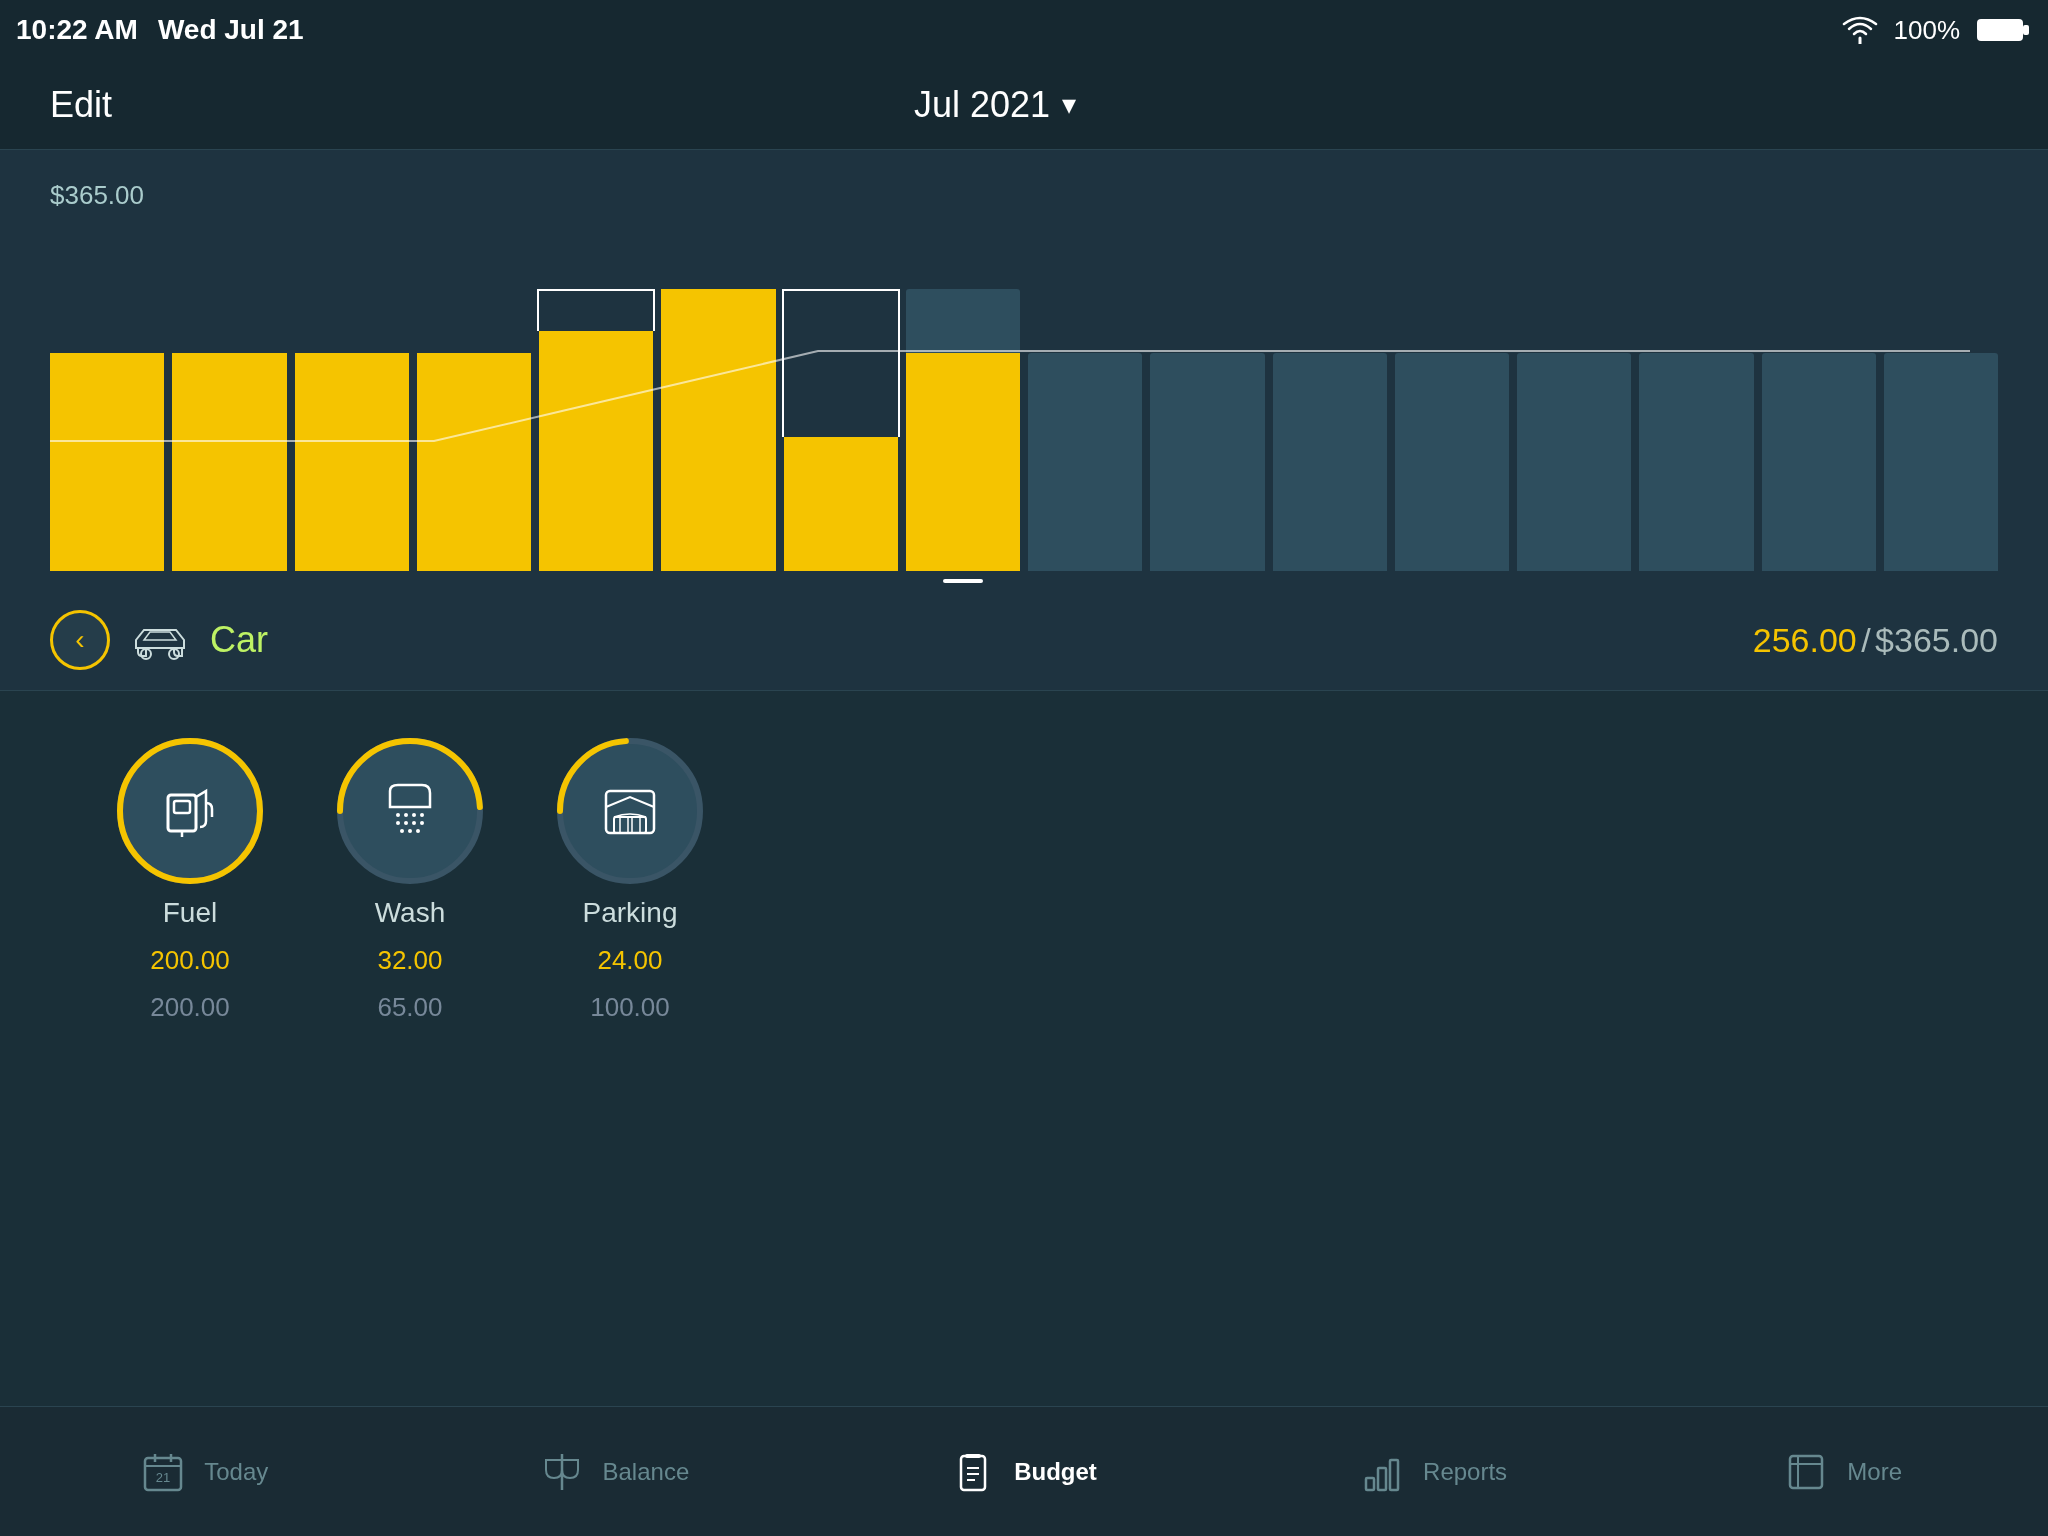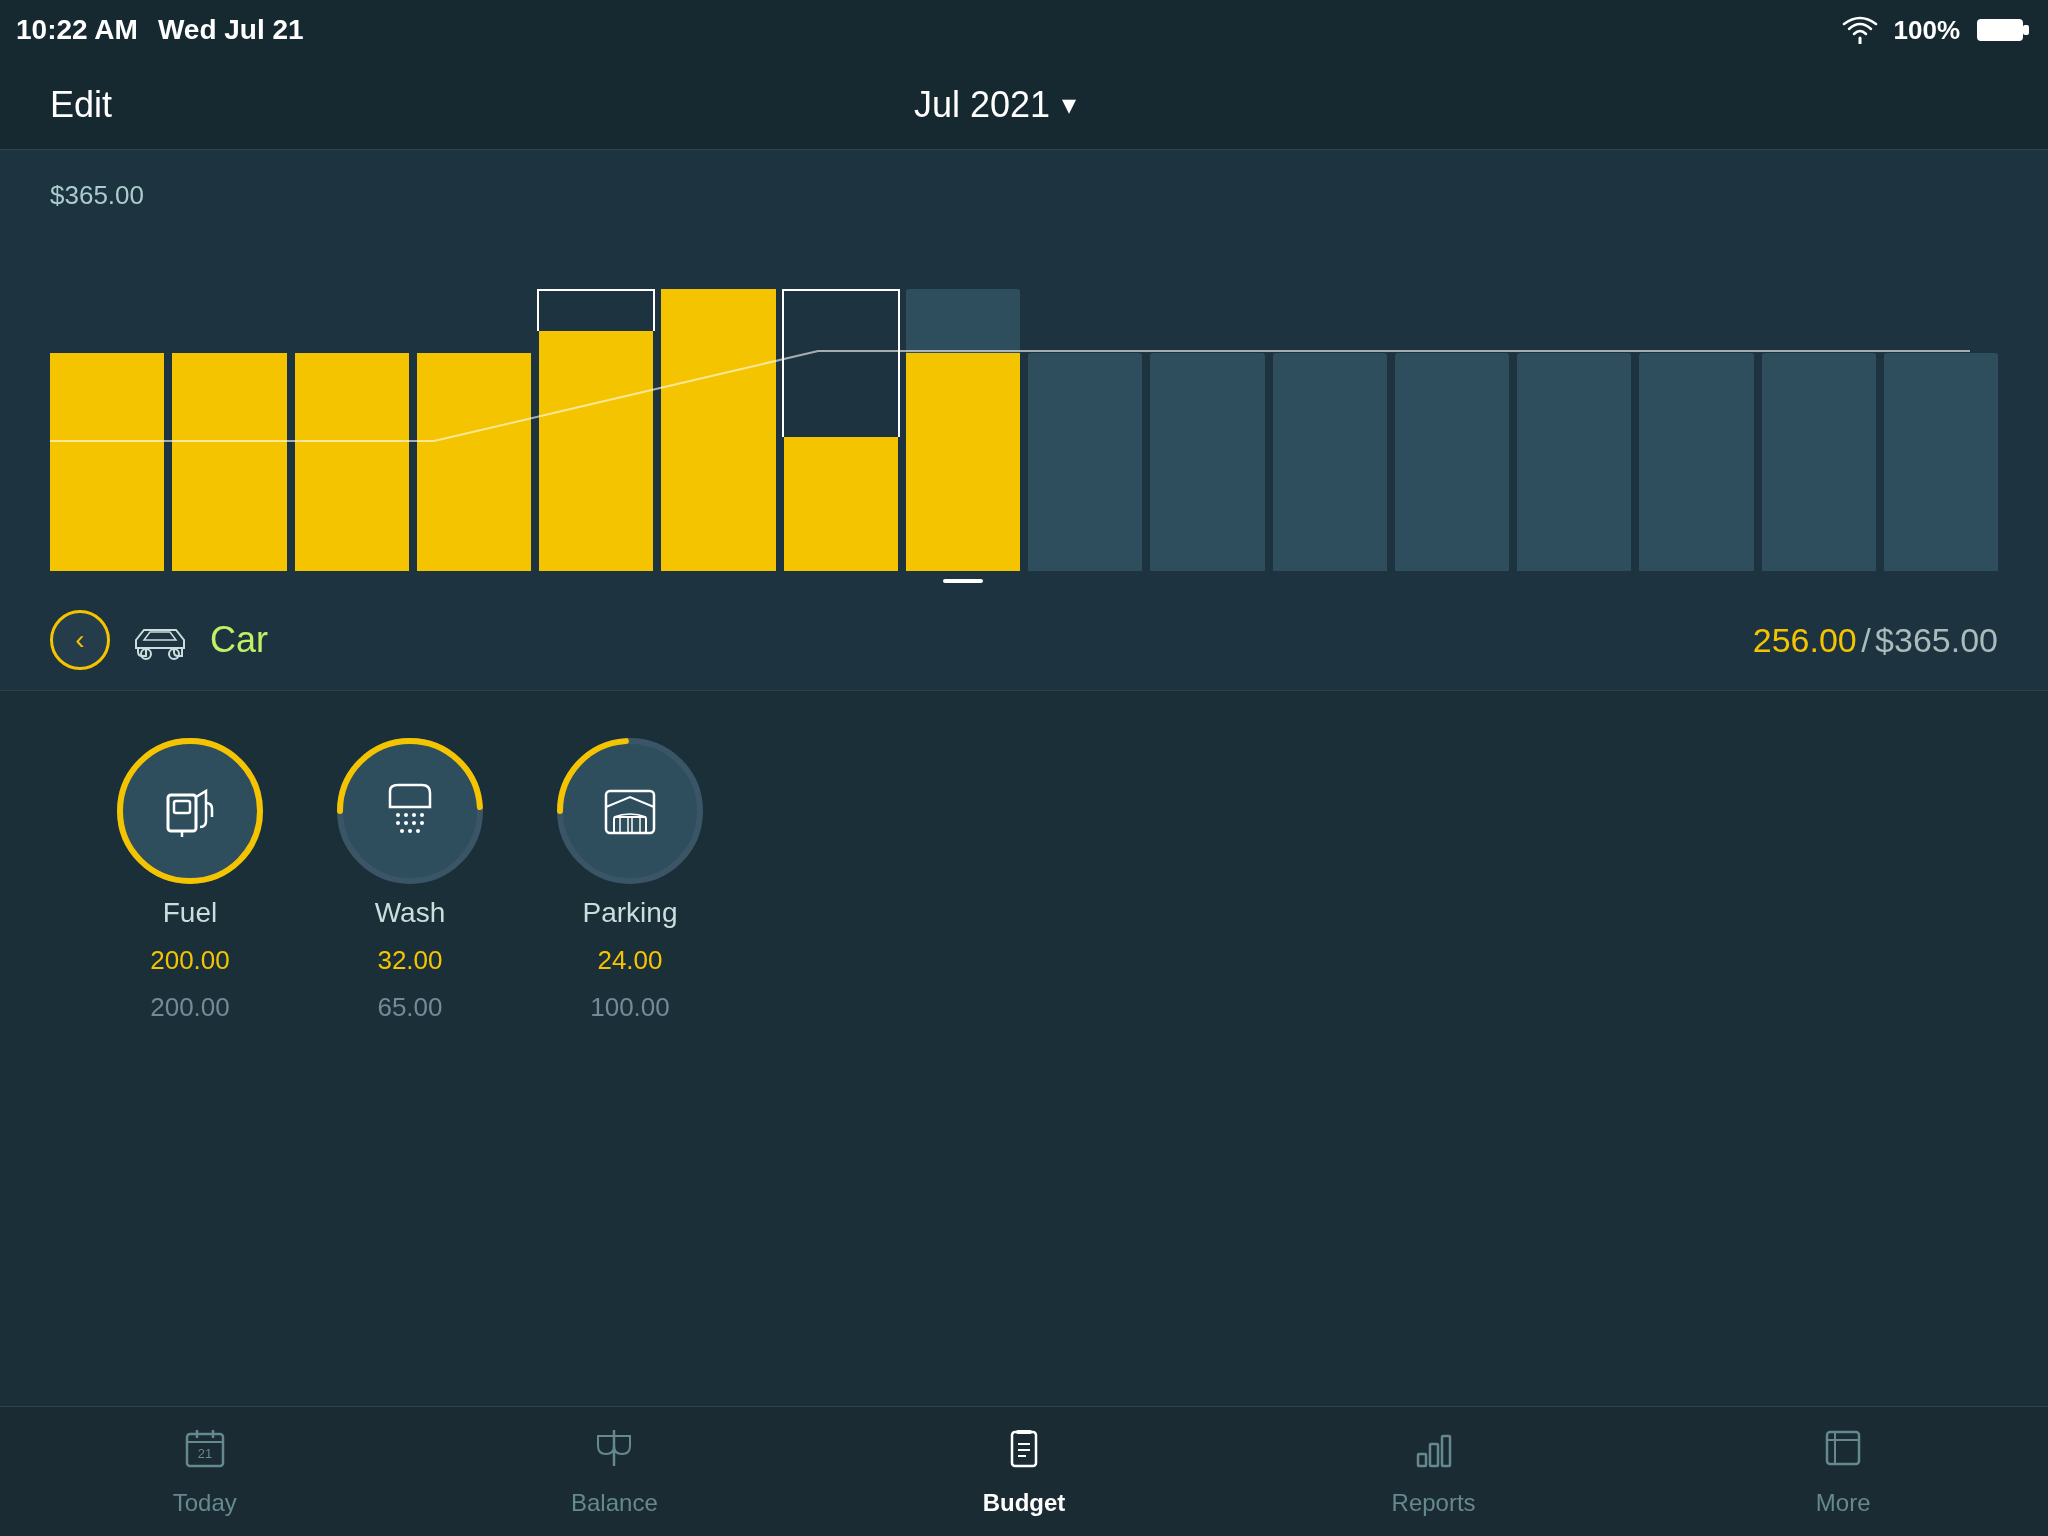--- a/index.html
+++ b/index.html
@@ -25,21 +25,21 @@
     .status-time {
       font-size: 28px;
       font-weight: 600;
       color: #ffffff;
     }
     .status-right {
       display: flex;
       align-items: center;
       gap: 16px;
     }
-    .battery-text { font-size: 26px; color: #ffffff; font-weight: bold; }
+    .battery-text { font-size: 26px; color: #ffffff; }
 
     
     .nav-bar {
       display: flex;
       justify-content: space-between;
       align-items: center;
       padding: 0 50px;
       height: 90px;
       background: #162830;
       border-bottom: 1px solid #2a4450;
@@ -207,21 +207,21 @@
       right: 0;
       height: 130px;
       background: #1a2b34;
       border-top: 1px solid #2a4450;
       display: flex;
       align-items: center;
     }
     .tab-item {
       flex: 1;
       display: flex;
-      flex-direction: column;
+      flex-direction: row;
       align-items: center;
       justify-content: center;
       gap: 19px;
       cursor: pointer;
     }
     .tab-label {
       font-size: 24px;
       color: #66888f;
     }
     .tab-active .tab-icon,

